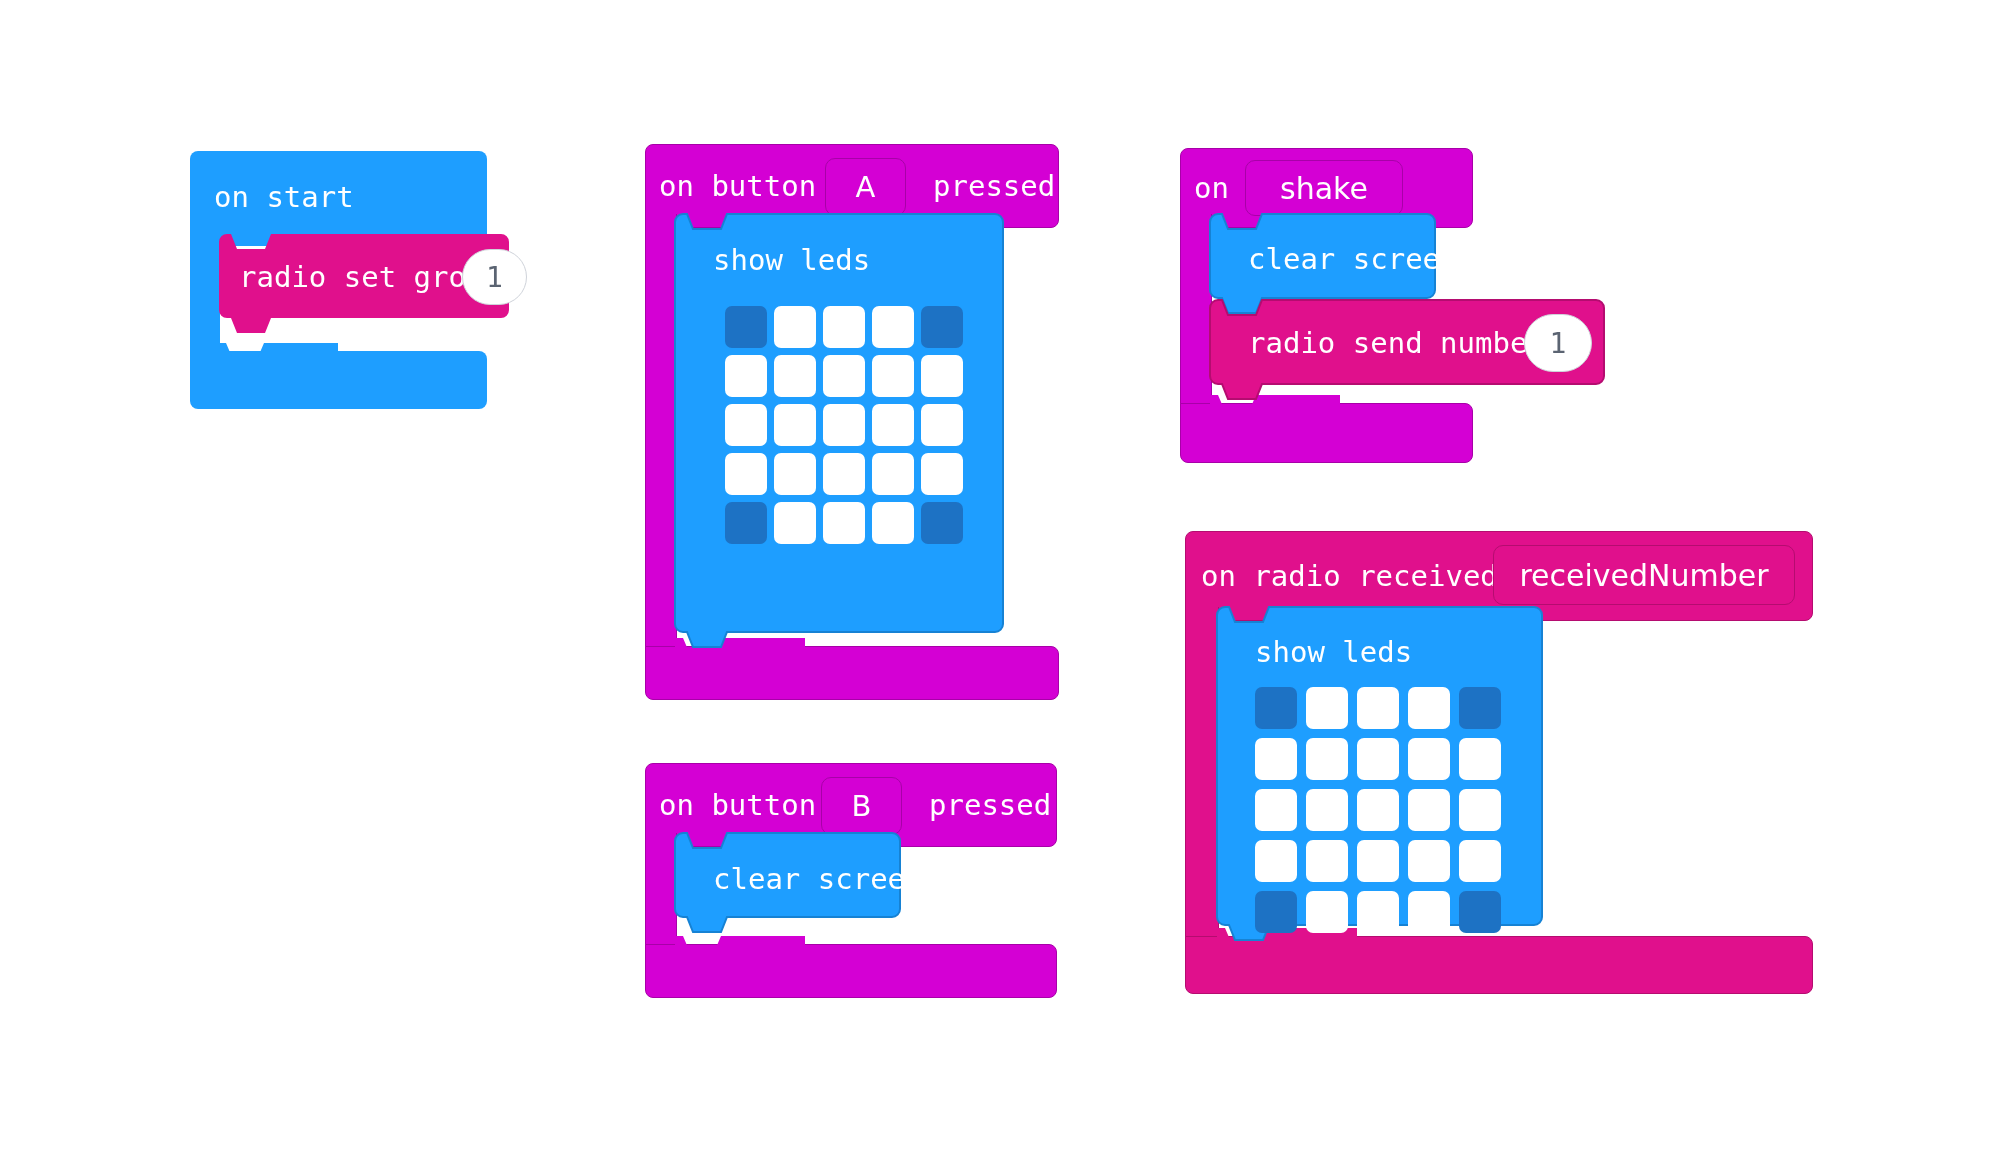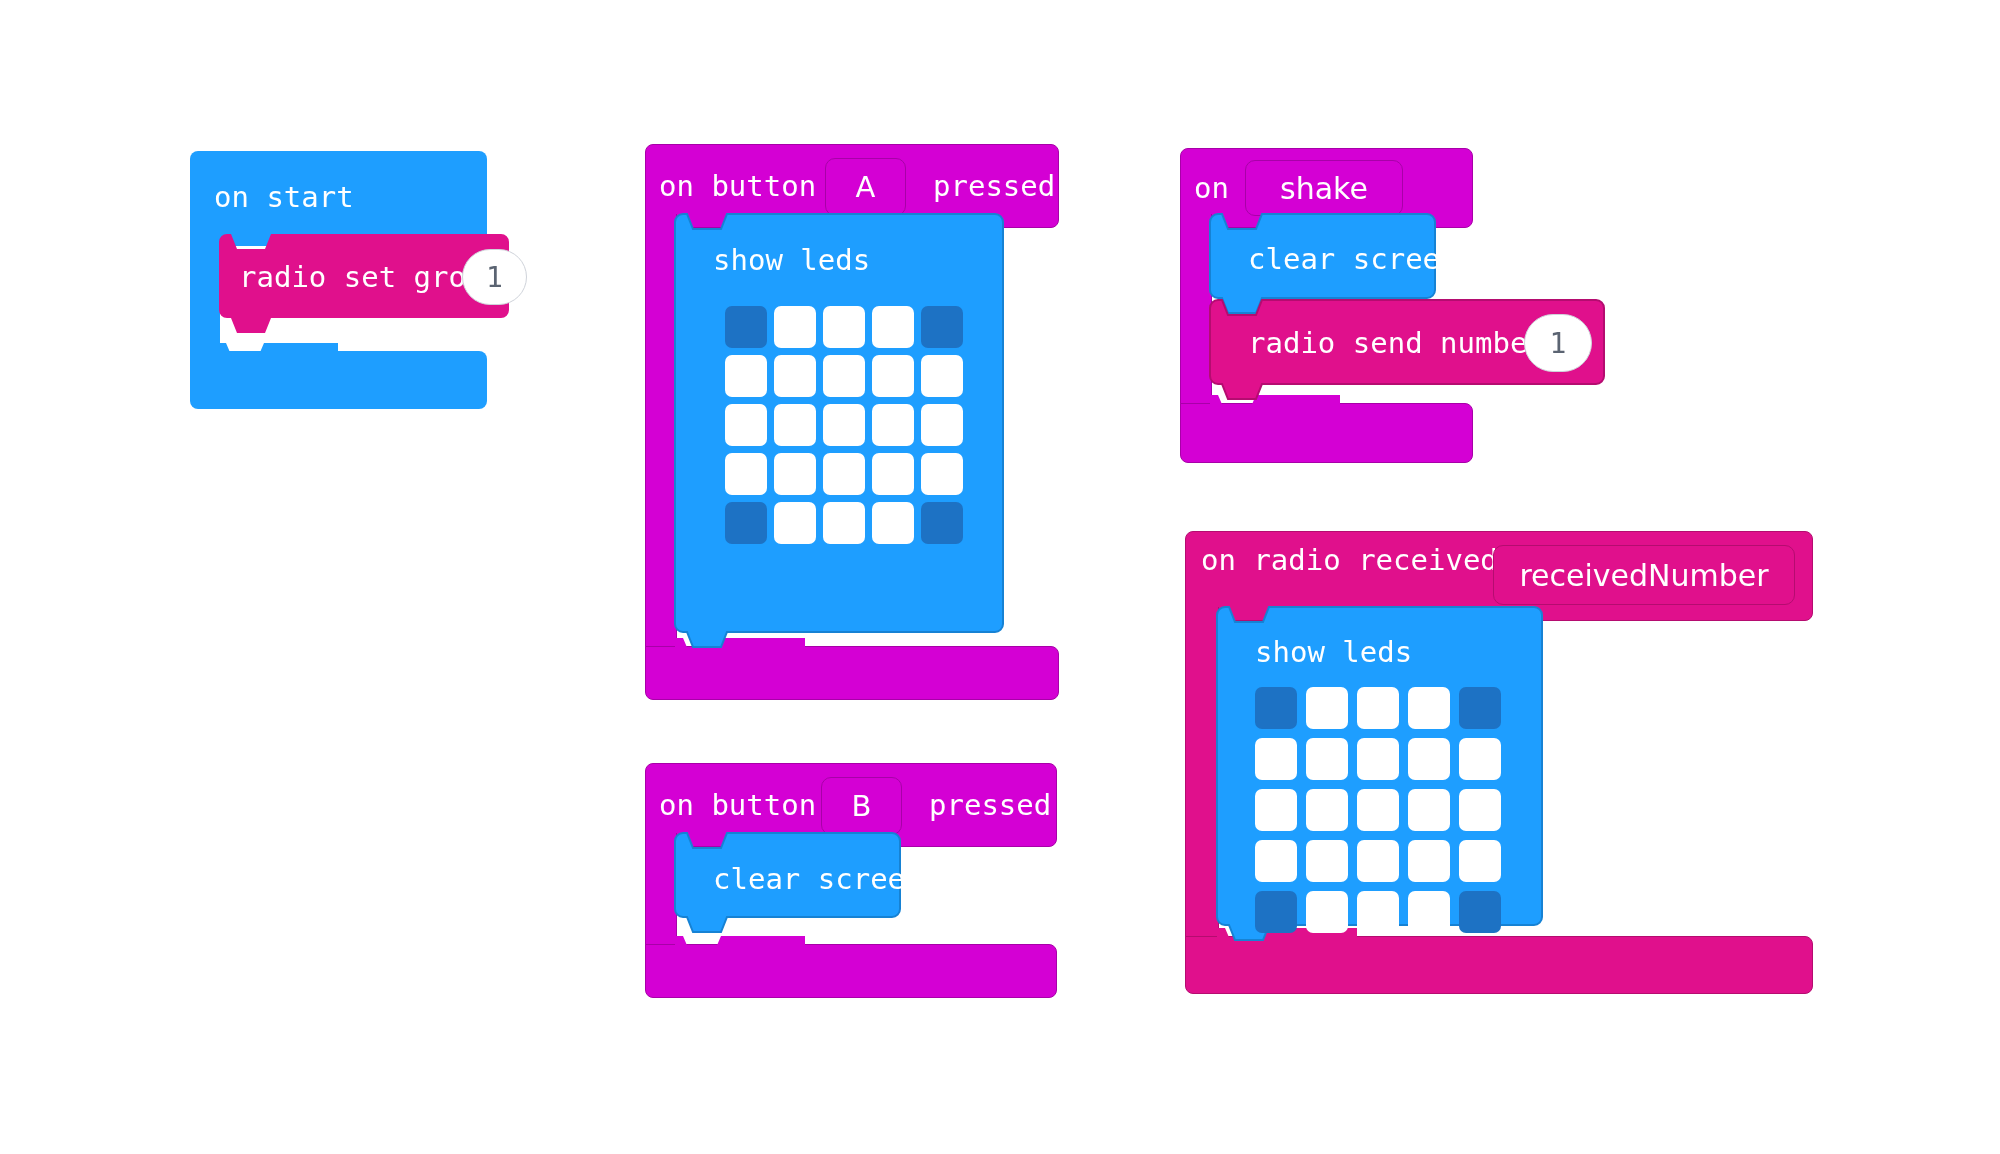--- a/index.html
+++ b/index.html
@@ -204,21 +204,21 @@
   <div class="stack" style="left:1185px;top:495px;">
 
     <div class="wrap">
       <div class="hat" style="left:0;top:0;width:628px;height:90px;background:#e0108c;border:1px solid #b50c70;box-sizing:border-box;"></div>
       <div class="spine" style="left:0;top:76px;width:34px;height:338px;background:#e0108c;border-left:1px solid #b50c70;border-right:1px solid #b50c70;box-sizing:border-box;"></div>
       <div class="foot" style="left:0;top:405px;width:628px;height:58px;background:#e0108c;border:1px solid #b50c70;border-radius:0 8px 8px 8px;box-sizing:border-box;"></div>
       <svg style="position:absolute;left:32px;top:397px;" width="140" height="24">
         <path d="M0,0 L8,0 L14,14 L40,14 L46,0 L140,0 L140,24 L0,24 Z" fill="#e0108c"></path>
       </svg>
 
-      <span class="lbl" style="left:16px;top:12px;font-size:29px;">on radio received</span>
+      <span class="lbl" style="left:16px;top:28px;font-size:29px;">on radio received</span>
       <div class="field" style="left:308px;top:14px;width:302px;height:60px;border:1px solid #b50c70;background:#e0108c;font-size:30px;">receivedNumber</div>
     </div>
 
     <div class="stmt" style="left:32px;top:76px;width:325px;height:320px;">
       <svg width="325" height="336" style="position:absolute;left:0;top:0;overflow:visible;">
         <path d="M8,0 L12,0 L18,15 L46,15 L52,0 L317,0 A8,8 0 0 1 325,8 L325,310 A8,8 0 0 1 317,318
                  L52,318 L46,333 L18,333 L12,318 L8,318 A8,8 0 0 1 0,310 L0,8 A8,8 0 0 1 8,0 Z" fill="#1e9eff" stroke="#1682d4" stroke-width="2"></path>
       </svg>
       <span class="lbl" style="left:38px;top:28px;font-size:29px;">show leds</span>
       <div class="ledgrid" style="left:38px;top:80px;grid-template-columns:repeat(5,42px);grid-template-rows:repeat(5,42px);gap:9px;">

